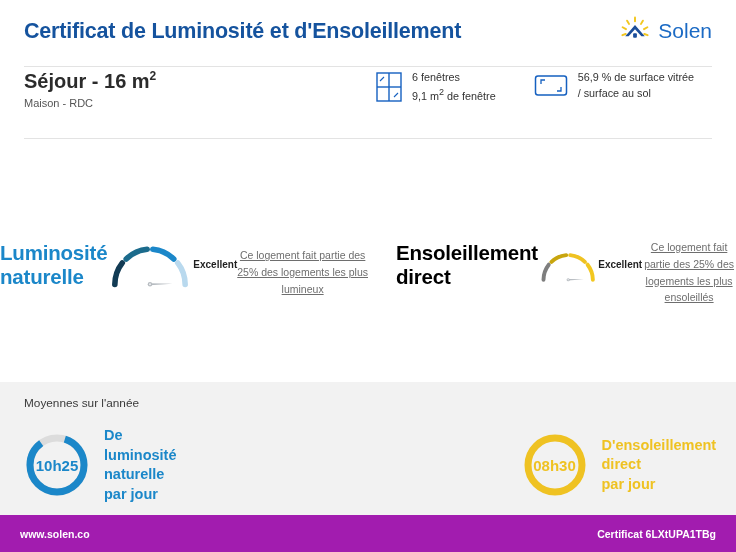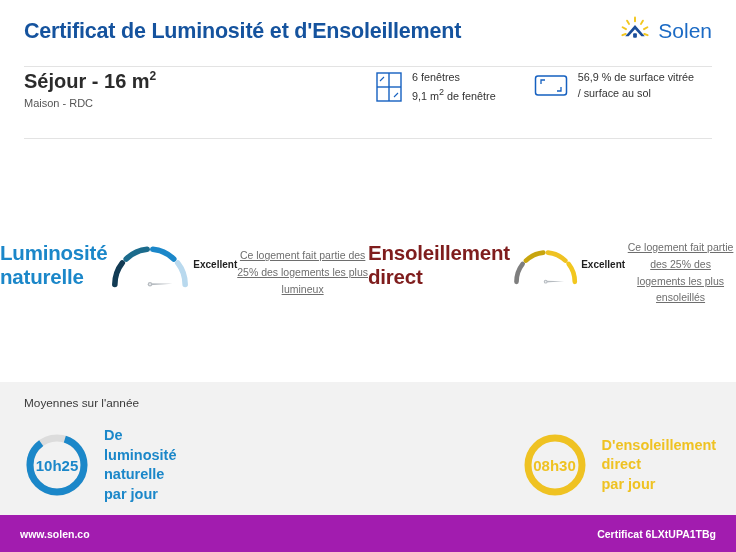--- a/index.html
+++ b/index.html
@@ -114,21 +114,21 @@
     align-items: center;
     padding-top: 8px;
     box-sizing: border-box;
   }
   .gauge-title {
     font-size: 20.5px;
     font-weight: bold;
     letter-spacing: -0.2px;
   }
   .gauge-title.blue { color: #1B87C9; }
-  .gauge-title.yellow { color: #7f1d1d; }
+  .gauge-title.yellow { color: #000000; margin-left: 28px; }
   .gauge-svg { display: block; margin-top: 8px; }
   .gauge-rating {
     font-size: 10px;
     font-weight: bold;
     color: #1F1F1F;
     margin-top: -2px;
   }
   .gauge-desc {
     font-size: 10.5px;
     color: #6E6E6E;

